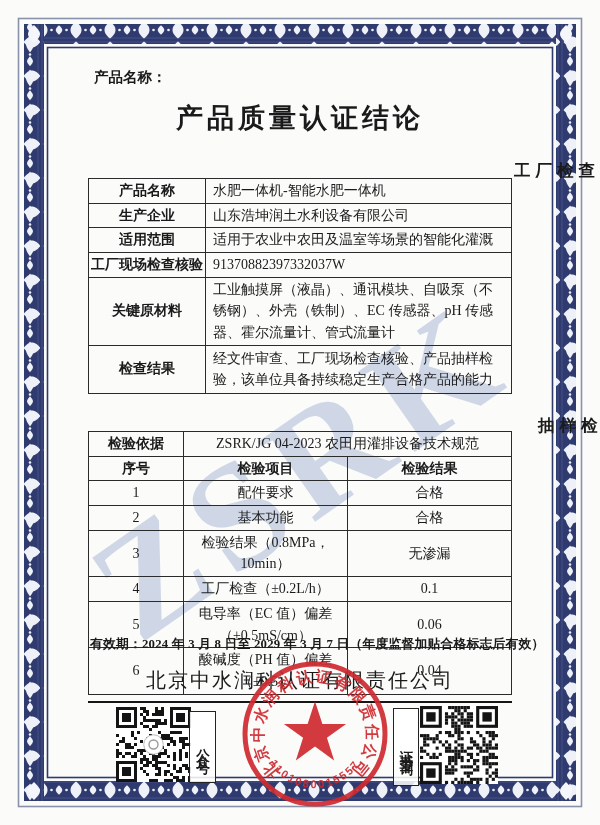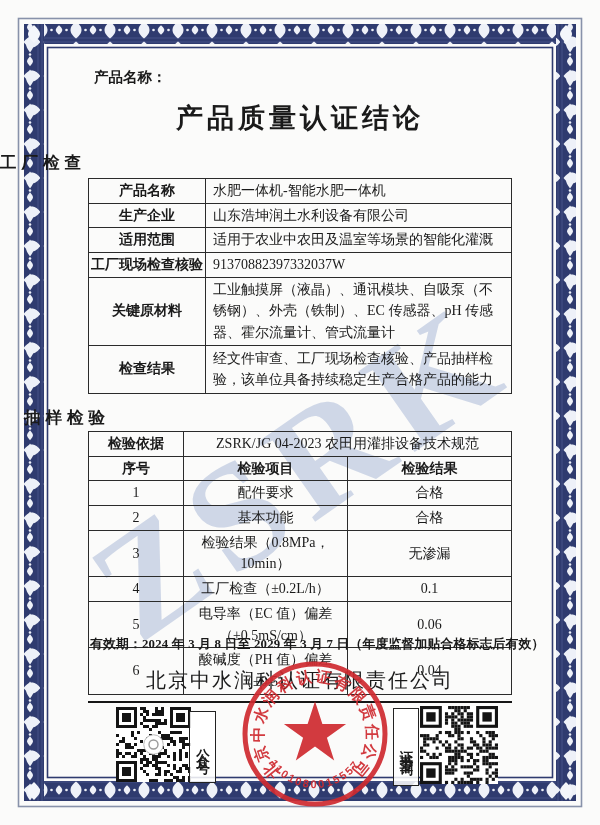--- a/index.html
+++ b/index.html
@@ -15,21 +15,21 @@
     position:absolute;left:10px;top:360px;width:580px;height:220px;
     display:flex;align-items:center;justify-content:center;
     transform:rotate(-35deg);transform-origin:center;
     font-size:150px;font-weight:bold;letter-spacing:14px;
     color:rgba(138,158,200,0.38);z-index:1;user-select:none;
     font-family:"Liberation Serif","DejaVu Serif",serif;white-space:nowrap;
   }
   .content{position:absolute;inset:0;z-index:2;}
   .attach{left:94px;top:68px;font-size:14.5px;font-weight:bold;}
   .title{left:0;top:100px;width:100%;text-align:center;font-size:27px;font-weight:bold;letter-spacing:4px;}
-  .sec-head{left:0;width:100%;text-align:left;font-size:16.5px;font-weight:bold;letter-spacing:5px;}
+  .sec-head{left:0;width:100%;text-align:right;font-size:16.5px;font-weight:bold;letter-spacing:5px;margin-top:8px;}
   .sec1{top:152px;}
   .sec2{top:407px;padding-left:24px;}
   table{border-collapse:collapse;table-layout:fixed;background:transparent;}
   td,th{border:1.2px solid #2b2b2b;font-size:14px;font-weight:normal;padding:1px 7px;line-height:1.55;}
   .t1{left:88px;top:178px;width:424px;}
   .t1 th{width:112px;text-align:center;font-weight:bold;padding:1px 2px;}
   .t1 td{text-align:left;}
   .t1 tr.sr{height:24px;}
   .t1 tr.dr{height:48px;}
   .t2{left:88px;top:431px;width:424px;}

